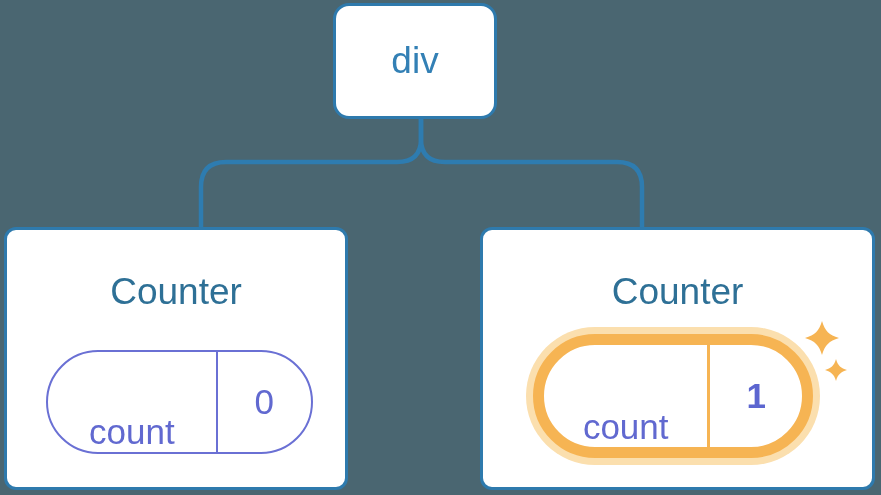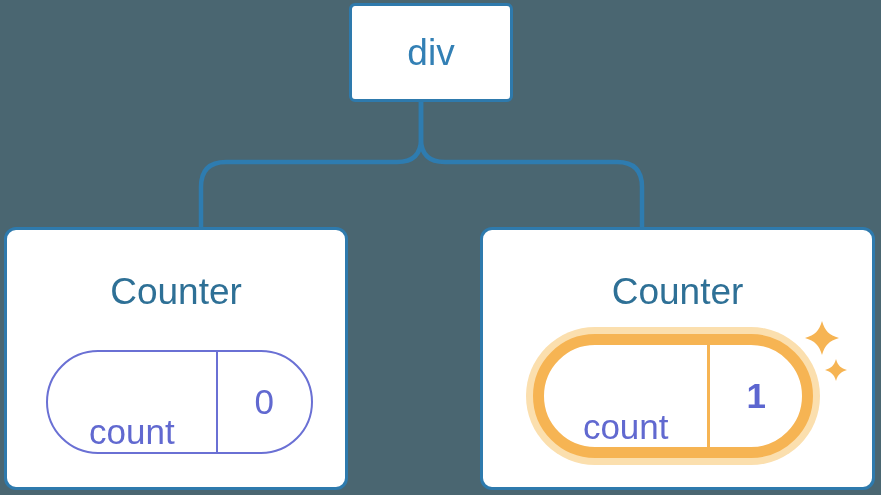--- a/index.html
+++ b/index.html
@@ -31,25 +31,25 @@
     pointer-events: none;
   }
   .connector-svg path {
     fill: none;
     stroke: var(--line-blue);
     stroke-width: 4.5;
   }
 
   .root-node {
     position: absolute;
-    left: 349px; top: 3px;
-    width: 164px; height: 99px;
+    left: 333px; top: 3px;
+    width: 164px; height: 116px;
     background: var(--card-bg);
     border: 3px solid var(--card-border);
-    border-radius: 6px;
+    border-radius: 16px;
     display: flex; align-items: center; justify-content: center;
     font-size: 37px;
     font-weight: 500;
     color: var(--node-text);
   }
 
   .card {
     position: absolute;
     top: 227px;
     height: 263px;

